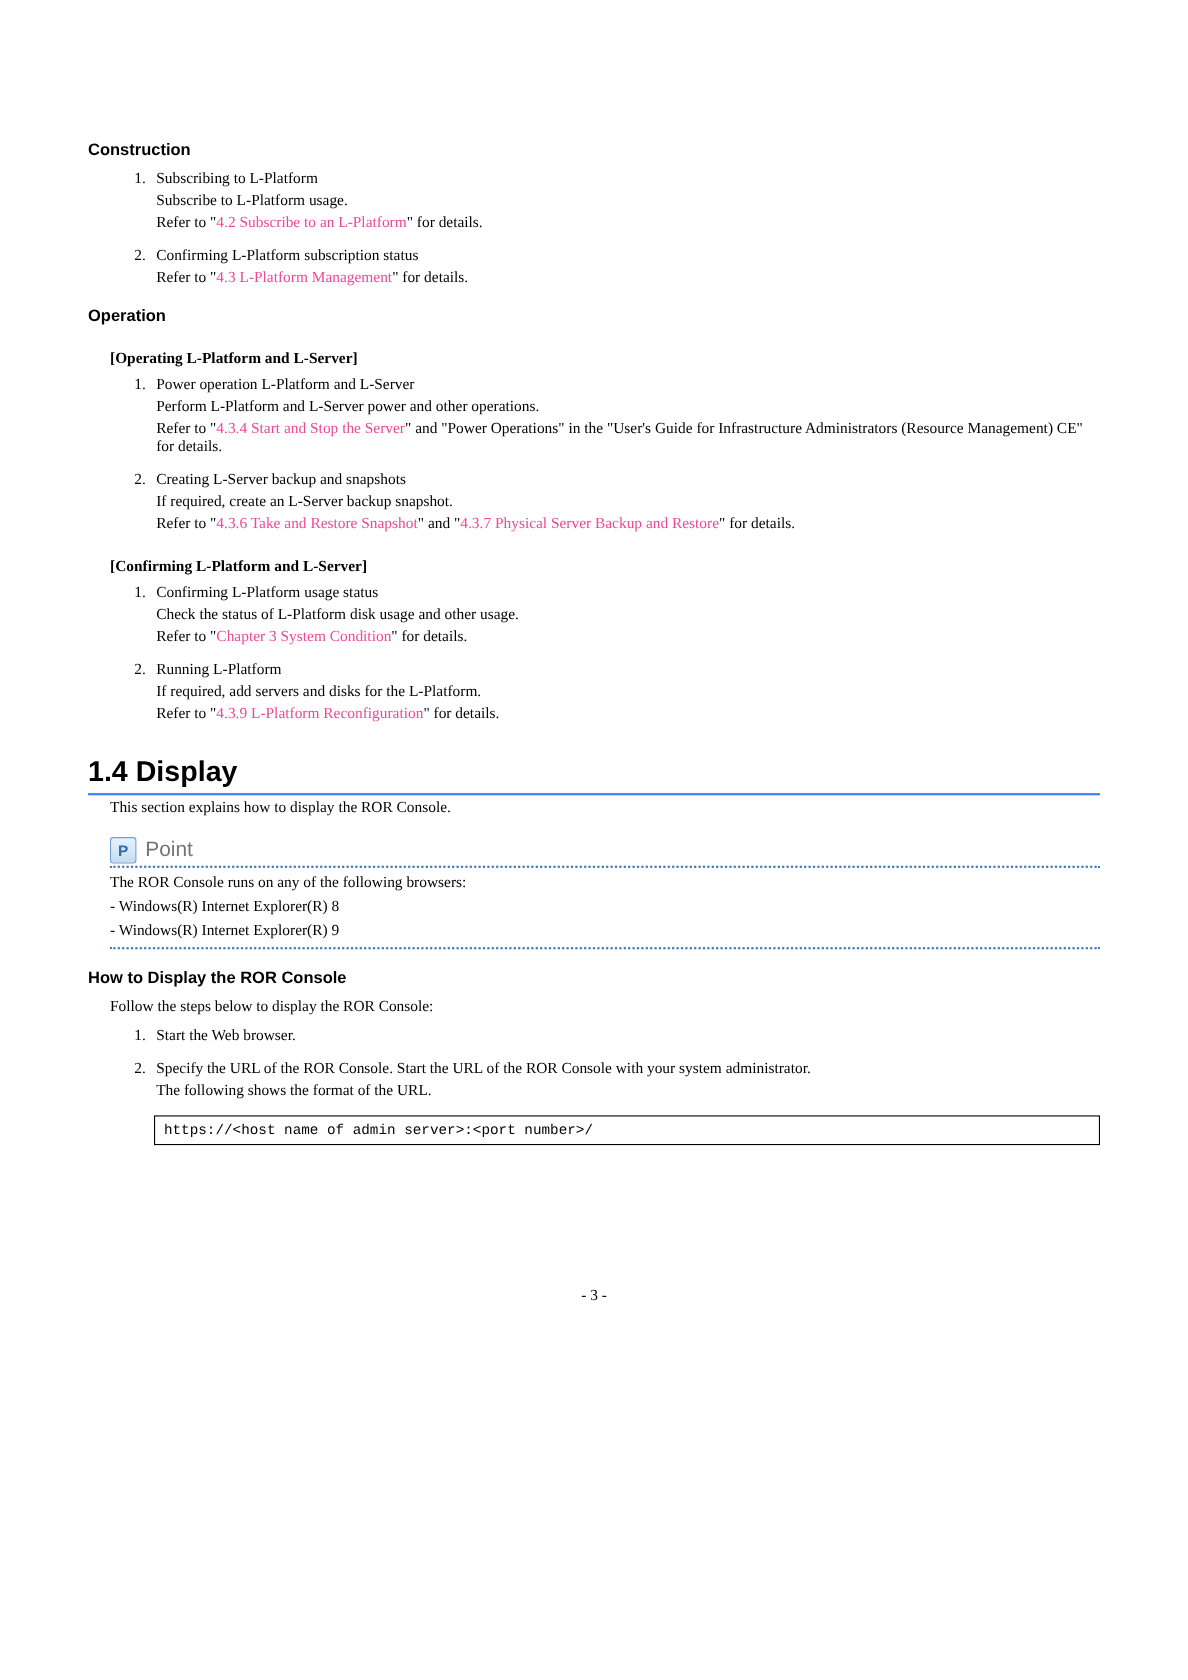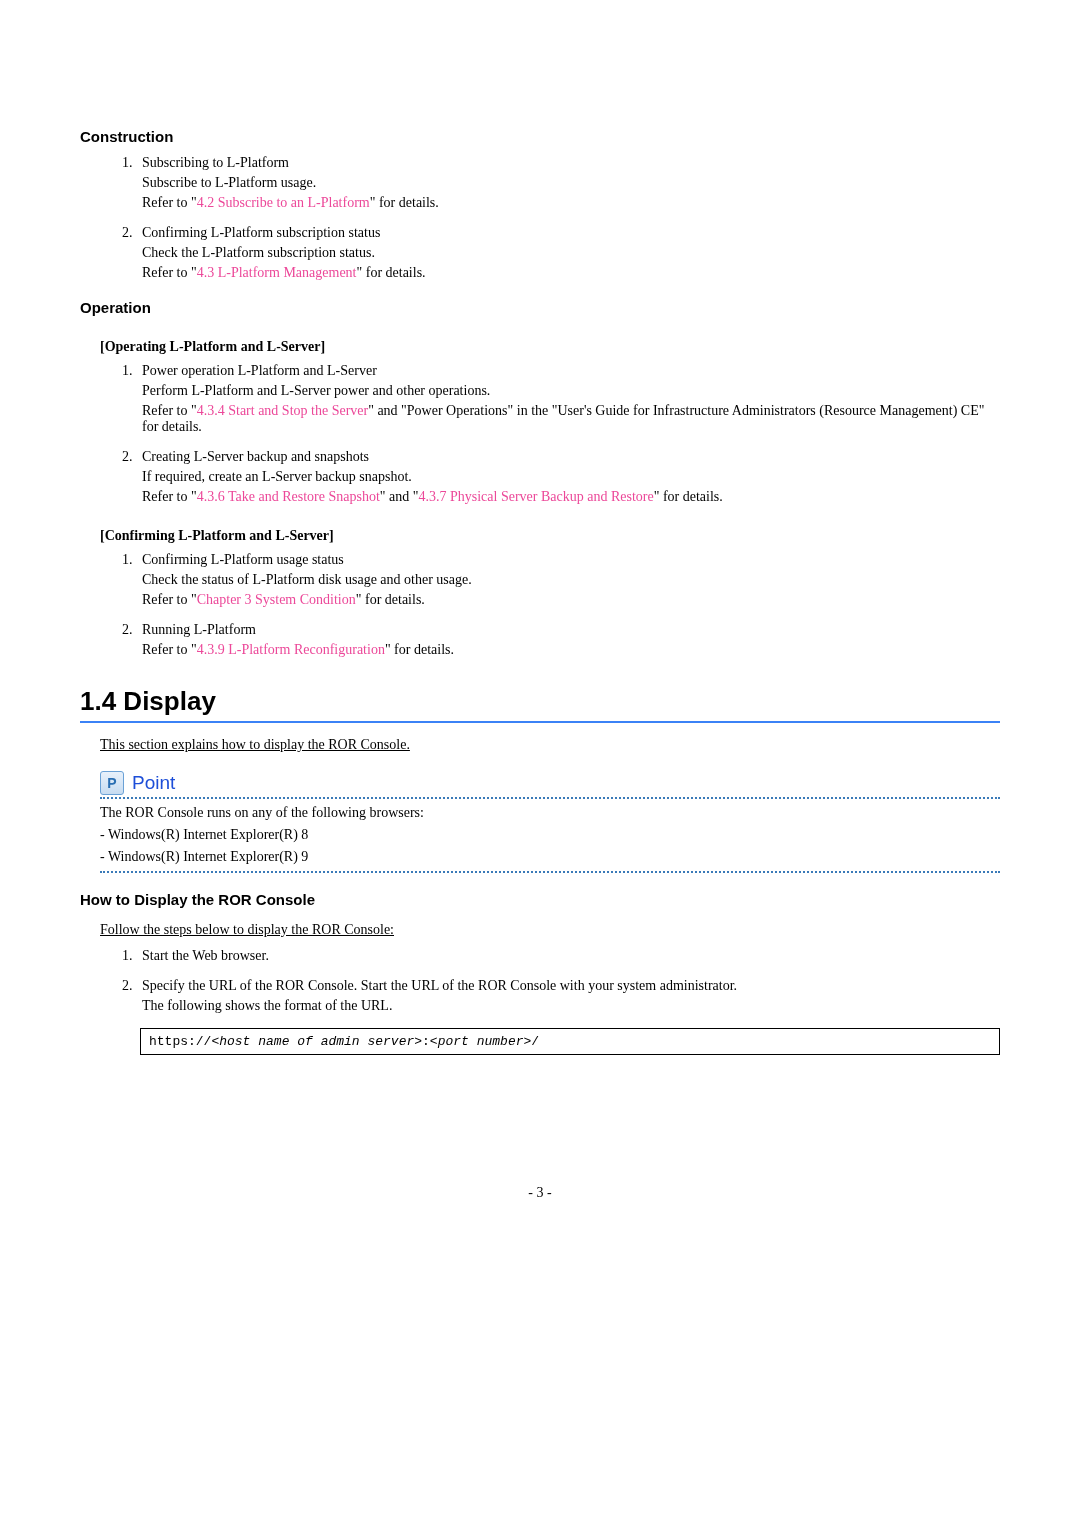--- a/index.html
+++ b/index.html
@@ -20,22 +20,21 @@
   }
   h2.section-title {
     font-family: Arial, Helvetica, sans-serif;
     font-size: 26px;
     font-weight: bold;
     margin: 28px 0 2px 0;
     border-bottom: 2px solid #3b82f6;
     padding-bottom: 4px;
   }
   p.intro {
-    margin: 14px 0 10px 20px;
-    text-decoration: underline;
+    margin: 4px 0 10px 20px;
   }
   ol.num {
     list-style-type: decimal;
     margin: 6px 0 6px 38px;
     padding: 0 0 0 18px;
   }
   ol.num > li {
     margin: 8px 0 14px 0;
     padding-left: 6px;
   }
@@ -74,21 +73,21 @@
     justify-content: center;
     color: #2a6fb3;
     font-family: Arial, sans-serif;
     font-weight: bold;
     font-size: 14px;
     margin-right: 8px;
   }
   .point-label {
     font-family: Arial, Helvetica, sans-serif;
     font-size: 19px;
-    color: #1d4ed8;
+    color: #737373;
   }
   .dotted {
     border: none;
     border-top: 2px dotted #3a7ab8;
     margin: 2px 0 6px 20px;
   }
   .point-body {
     margin-left: 20px;
   }
   ul.dash {
@@ -103,21 +102,21 @@
     content: "-  ";
   }
   .code-box {
     border: 1px solid #000;
     font-family: "Courier New", monospace;
     font-size: 13px;
     padding: 5px 8px;
     margin: 8px 0 8px 60px;
     white-space: pre;
   }
-  .code-box .it { font-style: italic; }
+  .code-box .it { }
   .page-num {
     text-align: center;
     margin-top: 130px;
     font-size: 14px;
   }
   .indent20 { margin-left: 20px; }
 </style>
 </head>
 <body>
 
@@ -125,21 +124,20 @@
 <ol class="num">
   <li>
     <div class="li-title">Subscribing to L-Platform</div>
     <div class="li-body">Subscribe to L-Platform usage.</div>
     <div class="li-body">
       <span>Refer to "</span><a class="xref">4.2 Subscribe to an L-Platform</a><span>" for details.</span>
     </div>
   </li>
   <li>
     <div class="li-title">Confirming L-Platform subscription status</div>
-    <div class="li-body">Check the L-Platform subscription status.</div>
     <div class="li-body">
       <span>Refer to "</span><a class="xref">4.3 L-Platform Management</a><span>" for details.</span>
     </div>
   </li>
 </ol>
 
 <h2 class="subsection">Operation</h2>
 
 <div class="bracket-hdr">[Operating L-Platform and L-Server]</div>
 <ol class="num">
@@ -163,20 +161,21 @@
 <ol class="num">
   <li>
     <div class="li-title">Confirming L-Platform usage status</div>
     <div class="li-body">Check the status of L-Platform disk usage and other usage.</div>
     <div class="li-body">
       <span>Refer to "</span><a class="xref">Chapter 3 System Condition</a><span>" for details.</span>
     </div>
   </li>
   <li>
     <div class="li-title">Running L-Platform</div>
+    <div class="li-body">If required, add servers and disks for the L-Platform.</div>
     <div class="li-body">
       <span>Refer to "</span><a class="xref">4.3.9 L-Platform Reconfiguration</a><span>" for details.</span>
     </div>
   </li>
 </ol>
 
 <h2 class="section-title">1.4 Display</h2>
 <p class="intro">This section explains how to display the ROR Console.</p>
 
 <div class="point-block">

